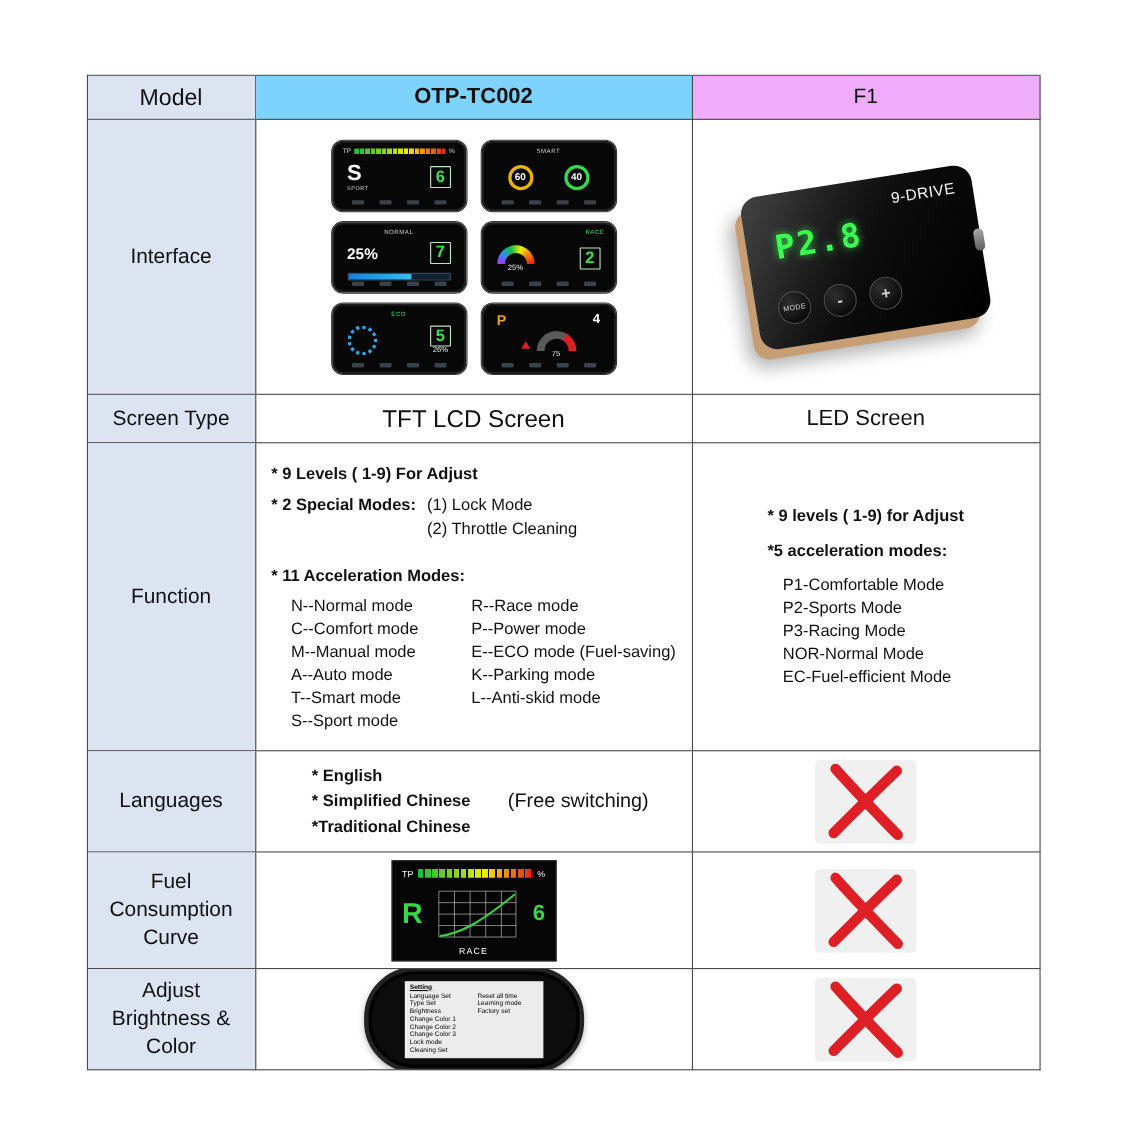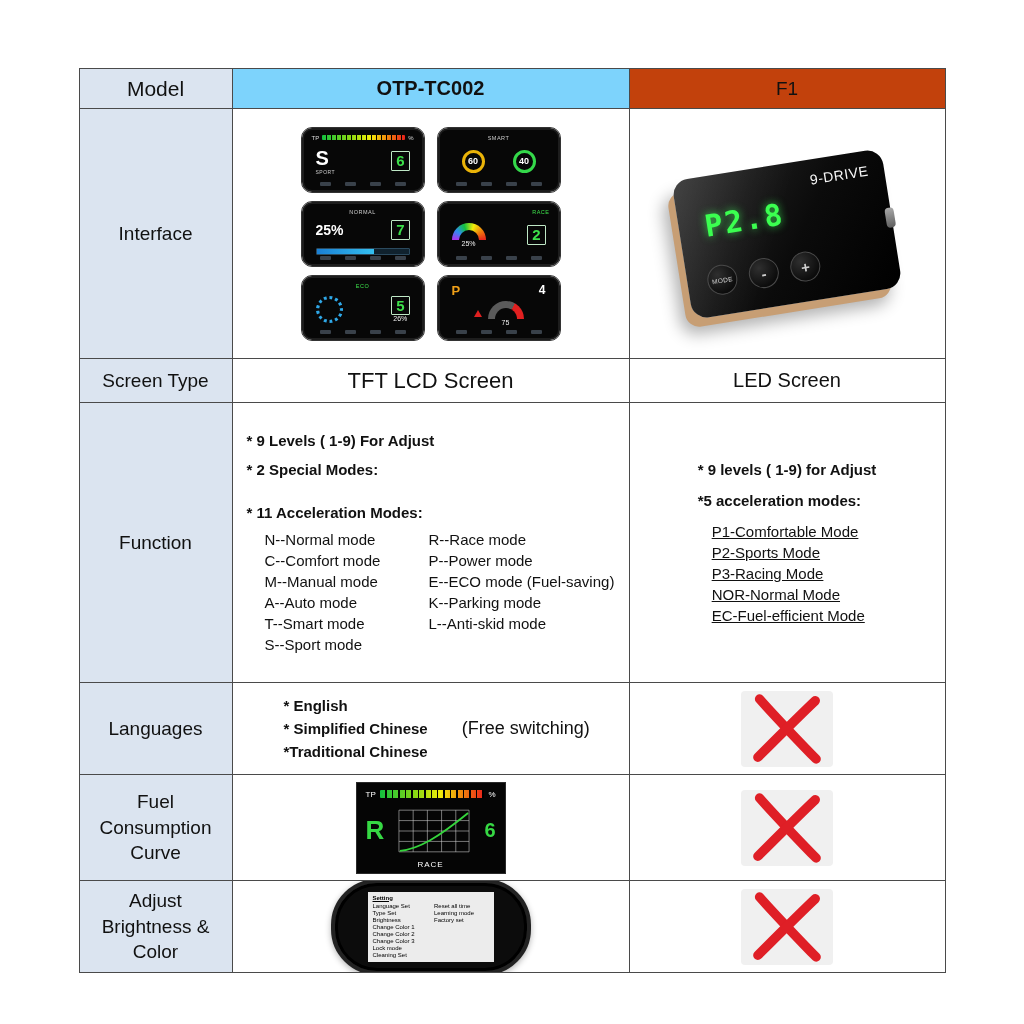--- a/index.html
+++ b/index.html
@@ -10,39 +10,39 @@
     display:grid;
     grid-template-columns:153px 397px 316px;
     grid-template-rows:40px 250px 44px 280px 92px 106px 92px;
     border-top:1px solid #4a4a4a; border-left:1px solid #4a4a4a;
     background:#fff;
   }
   .cell { border-right:1px solid #4a4a4a; border-bottom:1px solid #4a4a4a; box-sizing:border-box; display:flex; align-items:center; justify-content:center; overflow:hidden; }
   .label-cell { background:#dbe4f0; text-align:center; font-size:19px; padding:0 14px; line-height:1.35; }
   .header-model { background:#dbe4f0; font-size:21px; }
   .header-p1 { background:#7dd3fc; font-weight:bold; font-size:20px; }
-  .header-p2 { background:#c2410c; font-size:19px; }
+  .header-p2 { background:#f0abfc; font-size:19px; }
   .screen-type-p1 { font-size:22px; }
   .screen-type-p2 { font-size:20px; }
 
   
   .function-cell { align-items:center; justify-content:flex-start; padding:14px 14px; }
   .fn-block { font-size:15px; line-height:1.4; width:100%; }
   .fn-bold { font-weight:bold; }
   .fn-row { display:flex; margin-top:8px; }
   .fn-row .fn-bold { margin-right:10px; white-space:nowrap; }
   .fn-stack div { line-height:1.4; }
   .fn-accel { margin-top:22px; }
   .fn-cols { display:flex; margin-top:6px; }
   .fn-col1 { margin-left:18px; width:160px; }
   .fn-col2 { margin-left:4px; }
   .fn-col1 div, .fn-col2 div { line-height:1.4; }
   .f1-fn { font-size:15px; line-height:1.4; }
   .f1-fn .fn-bold { display:block; margin-bottom:10px; }
-  .f1-modes { margin-left:14px;text-decoration:underline; }
+  .f1-modes { margin-left:14px; }
   .f1-modes div { line-height:1.4; }
 
   
   .lang-cell { justify-content:flex-start; padding:0 14px; }
   .lang-items { font-weight:bold; font-size:15px; line-height:1.55;margin-left:37px; }
   .lang-note { font-size:18px; margin-left:34px; }
 
   
   .screens-grid { display:grid; grid-template-columns:repeat(2,122px); gap:10px 14px; }
   .mini-screen { width:122px; height:64px; background:#070707; border:2px solid #1d1d1d; outline:1px solid #333;
@@ -277,20 +277,24 @@
   </div>
 
   <div class="cell label-cell">
     <span>Function</span>
   </div>
   <div class="cell function-cell">
     <div class="fn-block">
       <div class="fn-bold">* 9 Levels ( 1-9) For Adjust</div>
       <div class="fn-row">
         <span class="fn-bold">* 2 Special Modes:</span>
+        <div class="fn-stack">
+          <div>(1) Lock Mode</div>
+          <div>(2) Throttle Cleaning</div>
+        </div>
       </div>
       <div class="fn-bold fn-accel">* 11 Acceleration Modes:</div>
       <div class="fn-cols">
         <div class="fn-col1">
           <div>N--Normal mode</div>
           <div>C--Comfort mode</div>
           <div>M--Manual mode</div>
           <div>A--Auto mode</div>
           <div>T--Smart mode</div>
           <div>S--Sport mode</div>

